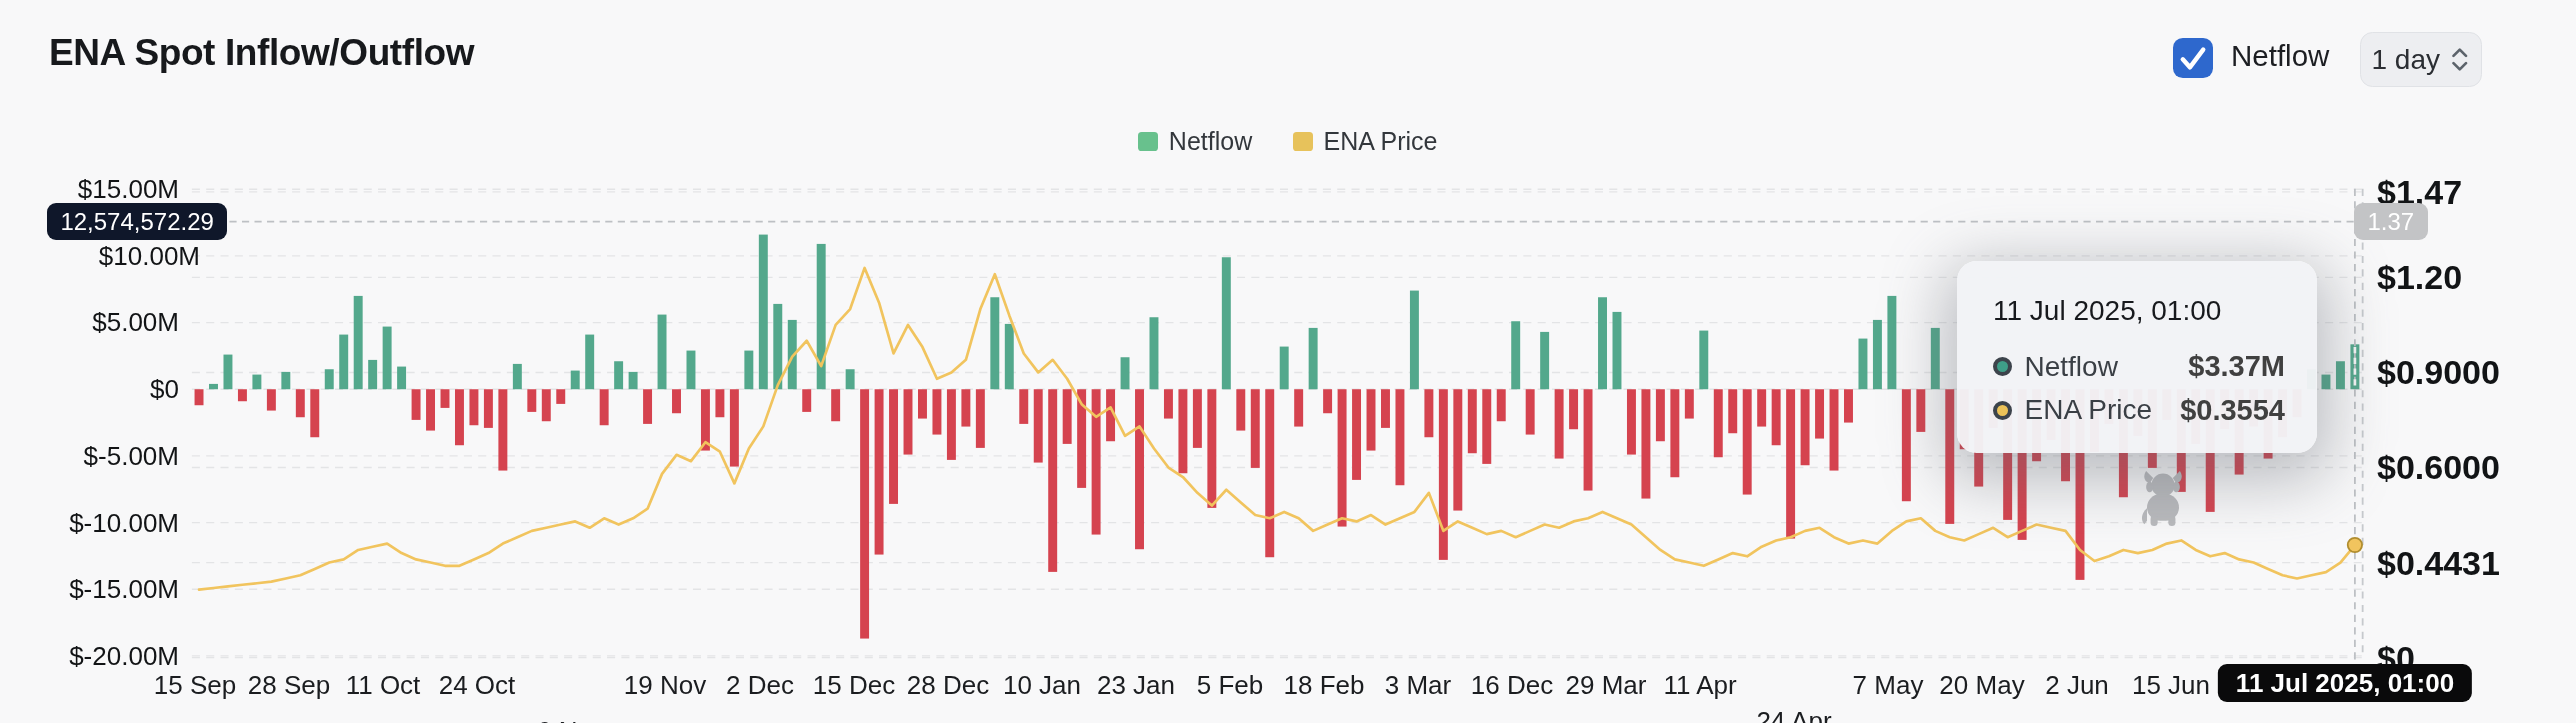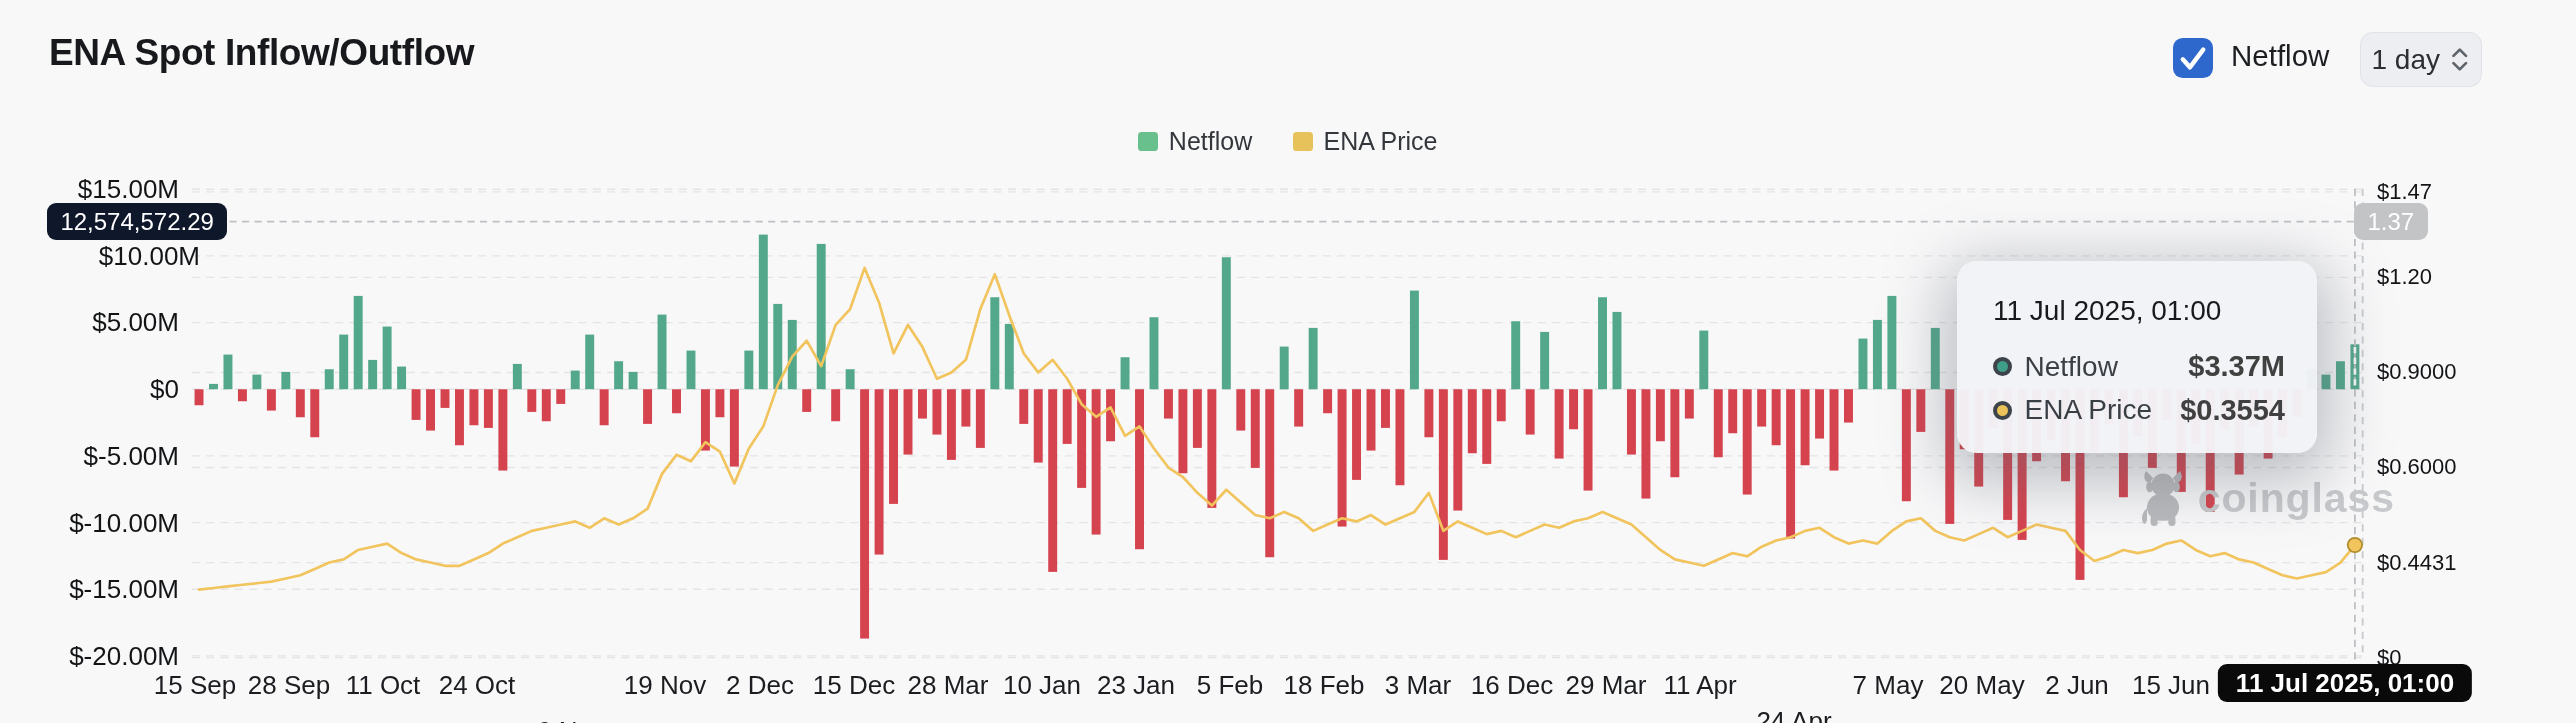--- a/index.html
+++ b/index.html
@@ -12,21 +12,21 @@
   #interval-select{left:2360px;top:32px;width:122px;height:55px;background:#edeef1;border:0.9px solid #e0e2e6;
     border-radius:12.5px;display:flex;align-items:center;justify-content:center;gap:9px;cursor:pointer;box-sizing:border-box;}
   #interval-select span{font-size:28px;color:#2b2e33;}
   
   #legend{left:0;right:0;top:127px;display:flex;justify-content:center;gap:41px;}
   .legend-item{display:flex;align-items:center;gap:10.7px;cursor:pointer;}
   .legend-swatch{width:19.7px;height:19.7px;border-radius:3.6px;}
   .legend-label{font-size:25px;color:#33373c;}
   
   .ytick-left{left:0;width:179px;text-align:right;font-size:26px;font-weight:500;color:#121416;height:30px;line-height:30px;}
-  .ytick-right{left:2377px;font-size:22px;font-weight:400;color:#121416;height:30px;line-height:30px;}
+  .ytick-right{left:2377px;font-size:34px;font-weight:700;color:#121416;height:30px;line-height:30px;}
   .xtick{font-size:26px;font-weight:500;color:#1b1d20;transform:translateX(-50%);white-space:nowrap;top:670px;}
   
   .axis-badge{background:#0f172a;color:#fff;border-radius:9px;font-size:24px;font-weight:500;
     height:37px;line-height:37px;padding:0 13.4px;white-space:nowrap;}
   #left-axis-badge{left:47px;top:203px;}
   #right-axis-badge{left:2354px;top:203px;background:#c3c4c6;}
   #bottom-axis-badge{left:2345px;top:664px;transform:translateX(-50%);background:#0a0a0b;color:#fff;
     border-radius:9px;font-size:26px;font-weight:600;height:38px;line-height:38px;padding:0 18px;white-space:nowrap;}
   
   #watermark{left:2139px;top:469px;display:flex;align-items:center;gap:10.7px;}
@@ -260,21 +260,21 @@
     <div class="abs ytick-right" style="top: 548px;">$0.4431</div>
     <div class="abs ytick-right" style="top: 643px;">$0</div>
     <div class="abs xtick" style="left: 195px;">15 Sep</div>
     <div class="abs xtick" style="left: 289px;">28 Sep</div>
     <div class="abs xtick" style="left: 383px;">11 Oct</div>
     <div class="abs xtick" style="left: 477px;">24 Oct</div>
     <div class="abs xtick" style="left: 571px; margin-top: 46px;">6 Nov</div>
     <div class="abs xtick" style="left: 665px;">19 Nov</div>
     <div class="abs xtick" style="left: 760px;">2 Dec</div>
     <div class="abs xtick" style="left: 854px;">15 Dec</div>
-    <div class="abs xtick" style="left: 948px;">28 Mar</div>
+    <div class="abs xtick" style="left: 948px;">28 Dec</div>
     <div class="abs xtick" style="left: 1042px;">10 Jan</div>
     <div class="abs xtick" style="left: 1136px;">23 Jan</div>
     <div class="abs xtick" style="left: 1230px;">5 Feb</div>
     <div class="abs xtick" style="left: 1324px;">18 Feb</div>
     <div class="abs xtick" style="left: 1418px;">3 Mar</div>
     <div class="abs xtick" style="left: 1512px;">16 Dec</div>
     <div class="abs xtick" style="left: 1606px;">29 Mar</div>
     <div class="abs xtick" style="left: 1700px;">11 Apr</div>
     <div class="abs xtick" style="left: 1794px; margin-top: 36px;">24 Apr</div>
     <div class="abs xtick" style="left: 1888px;">7 May</div>
@@ -291,21 +291,20 @@
       <path d="M46 2 C50 8 48 14 42 16 L38 10 Z"></path>
       <circle cx="27" cy="18" r="13"></circle>
       <ellipse cx="12" cy="20" rx="4" ry="6"></ellipse>
       <ellipse cx="42" cy="20" rx="4" ry="6"></ellipse>
       <rect x="9" y="28" width="36" height="30" rx="15"></rect>
       <rect x="13" y="52" width="8" height="12" rx="4"></rect>
       <rect x="33" y="52" width="8" height="12" rx="4"></rect>
       <path d="M9 44 C2 50 2 58 6 62 L9 58 Z"></path>
     </g>
   </svg>
-  <span id="watermark-text">coinglass</span>
 </div>
 
 <div class="abs" id="chart-tooltip">
   <div id="tooltip-title">11 Jul 2025, 01:00</div>
   <div class="tooltip-row">
     <span class="tooltip-marker" style="background: rgb(62, 158, 136);"></span>
     <span class="tooltip-label">Netflow</span>
     <span class="tooltip-value">$3.37M</span>
   </div>
   <div class="tooltip-row">

